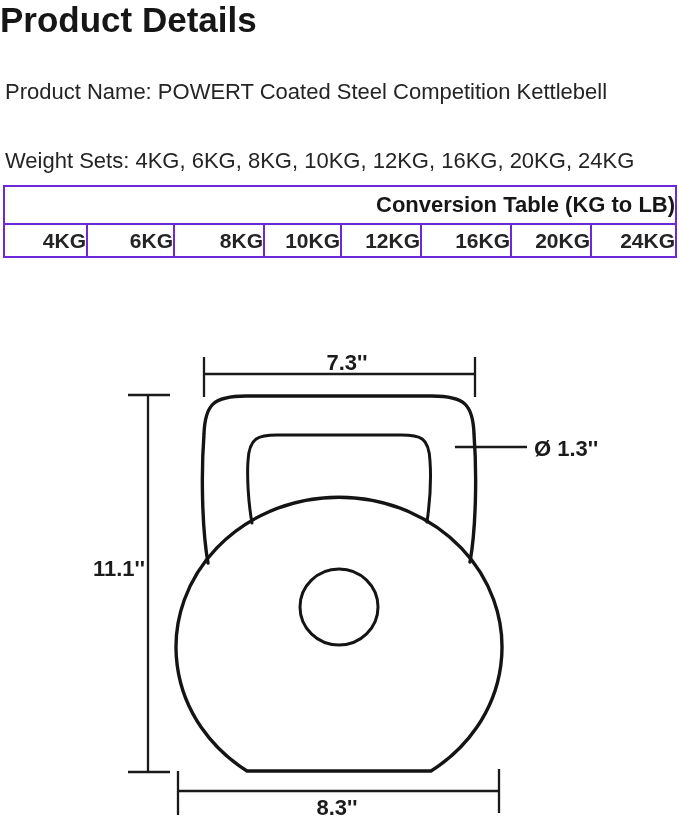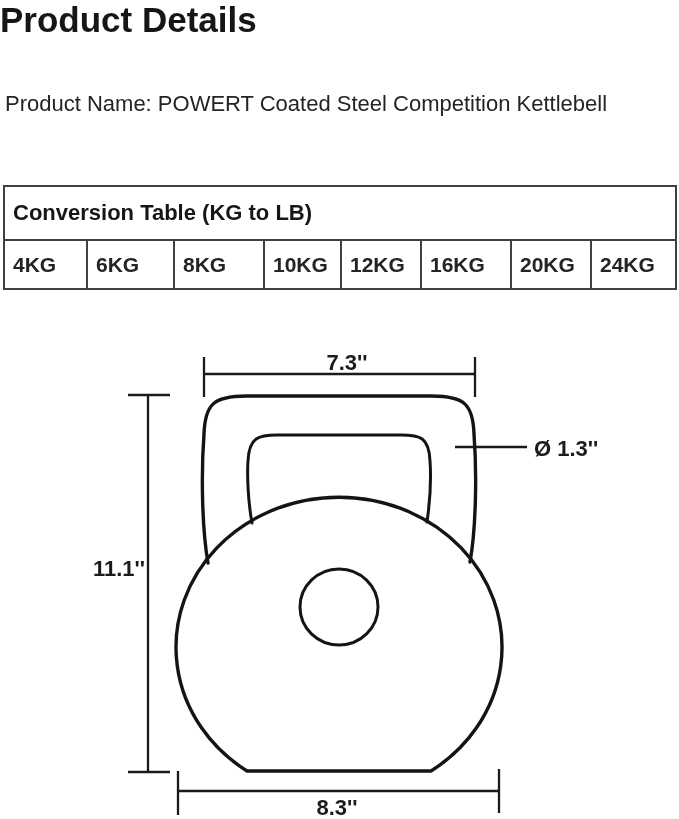--- a/index.html
+++ b/index.html
@@ -4,48 +4,49 @@
 <style>
   html,body{margin:0;padding:0;background:#ffffff;}
   .page{
     position:relative;width:679px;height:819px;background:#ffffff;
     font-family:"Liberation Sans","DejaVu Sans",sans-serif;color:#1c1c1c;overflow:hidden;
   }
   .title{
     position:absolute;top:0;left:0;width:679px;text-align:left;
     font-size:35px;font-weight:bold;letter-spacing:0;color:#161616;
   }
-  .info-line{position:absolute;left:5px;font-size:22px;color:#242424;white-space:nowrap;margin-top:12px;}
+  .info-line{position:absolute;left:5px;font-size:22px;color:#242424;white-space:nowrap;}
   .info-name{top:79px;}
   .info-weights{top:148px;}
   .conv-table{
     position:absolute;left:3px;top:185px;width:672px;
     border-collapse:collapse;table-layout:fixed;
   }
   .conv-table th,.conv-table td{
-    border:2px solid #404040;text-align:left;vertical-align:middle;
-    font-size:21px;color:#242424;padding:8px;overflow:hidden;white-space:nowrap;
+    border:2px solid #6d28d9;text-align:right;vertical-align:middle;
+    font-size:21px;color:#242424;padding:0;overflow:hidden;white-space:nowrap;
   }
   .conv-table th{height:36px;font-weight:bold;font-size:22px;color:#161616;}
   .conv-table td{height:31px;font-weight:bold;}
   .diagram{position:absolute;left:0;top:339px;width:679px;height:480px;}
   .outline{fill:none;stroke:#141414;stroke-width:3.4;stroke-linecap:round;stroke-linejoin:round;}
   .outline-thin{fill:none;stroke:#141414;stroke-width:3;stroke-linecap:round;stroke-linejoin:round;}
   .dim{stroke:#1a1a1a;stroke-width:2.3;fill:none;stroke-linecap:butt;}
   .dim-label{font-family:"Liberation Sans","DejaVu Sans",sans-serif;font-size:22px;font-weight:bold;fill:#1b1b1b;}
 </style>
 </head>
 <body>
 
 <div class="page">
 
   <div class="title">Product Details</div>
 
   <div class="info-line info-name"><span>Product Name:</span>&nbsp;<span>POWERT Coated Steel Competition Kettlebell</span></div>
 
+  <div class="info-line info-weights"><span>Weight Sets:</span>&nbsp;<span>4KG, 6KG, 8KG, 10KG, 12KG, 16KG, 20KG, 24KG</span></div>
 
   <table class="conv-table">
     <colgroup>
       <col style="width:83px">
         <col style="width:87px">
         <col style="width:90px">
         <col style="width:77px">
       <col style="width:80px">
         <col style="width:90px">
         <col style="width:80px">

